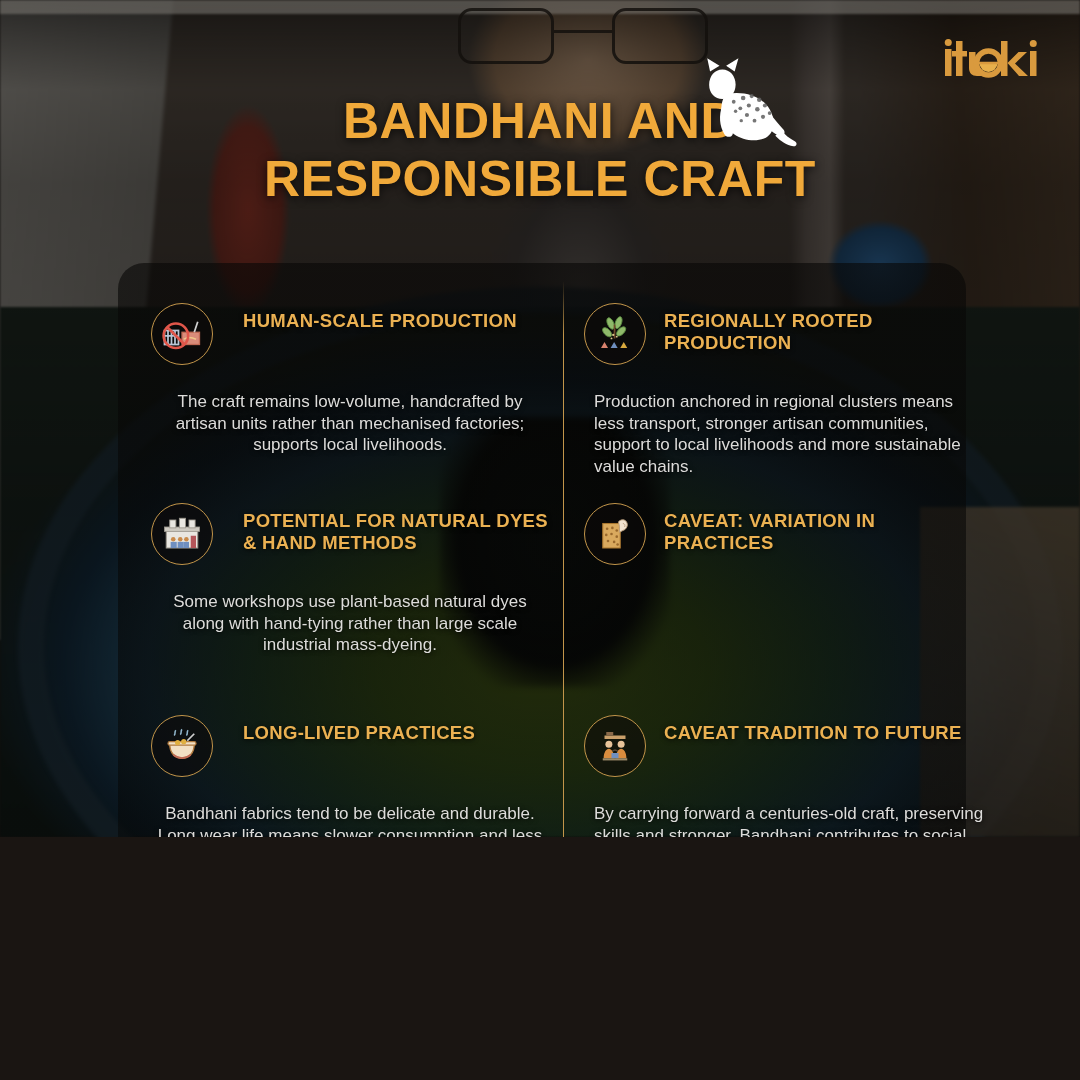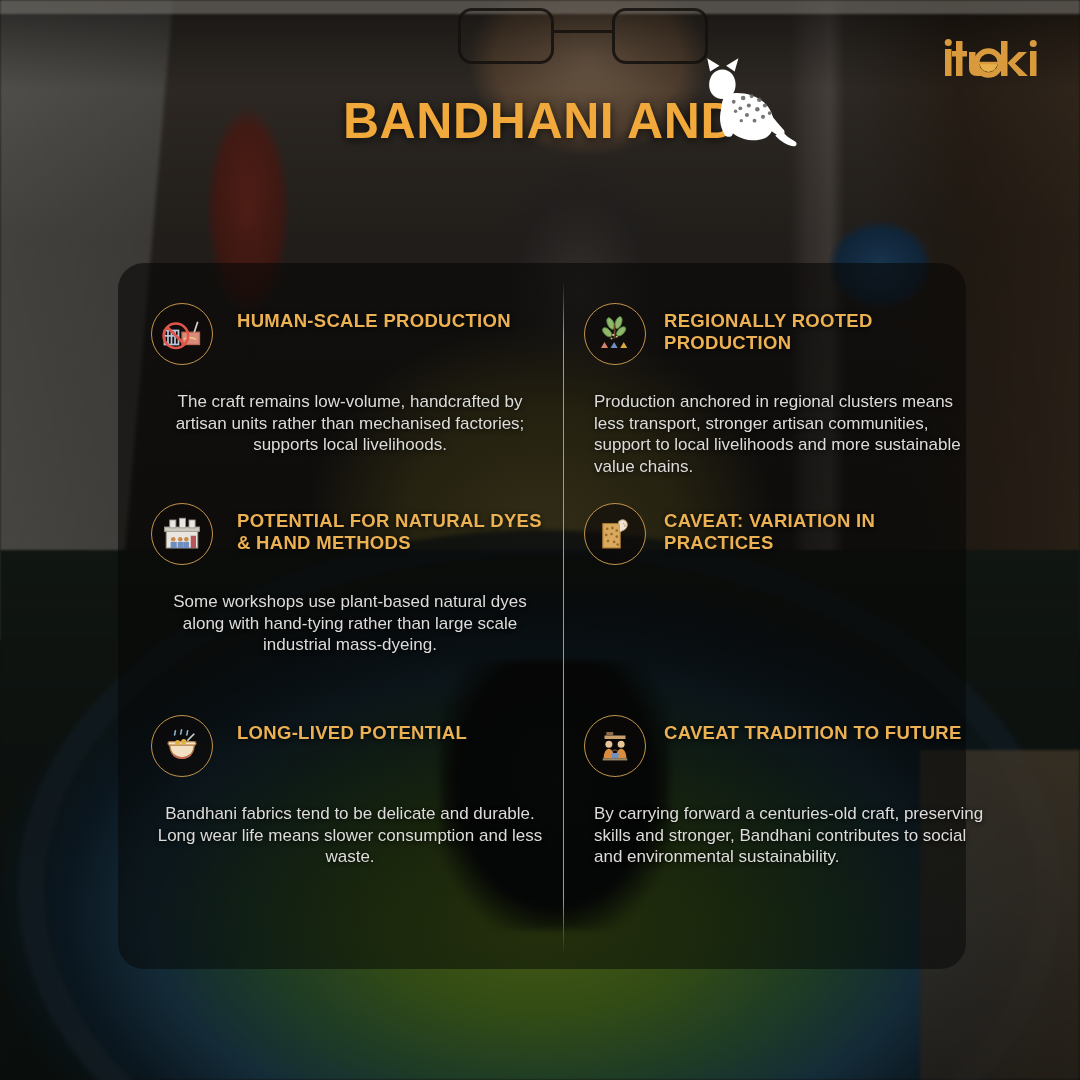--- a/index.html
+++ b/index.html
@@ -1,19 +1,19 @@
 <!DOCTYPE html>
 <html><head>
 <meta charset="utf-8">
 <style>
   * { margin:0; padding:0; box-sizing:border-box; }
   html,body { width:1080px; height:1080px; overflow:hidden; background:#1a1512; }
   body { font-family:"Liberation Sans", sans-serif; }
 
-  #stage { position:relative; width:1080px; height:1080px; overflow:hidden; }
+  #stage { position:relative; width:1080px; height:837px; overflow:hidden; }
 
   
   .bg { position:absolute; inset:0; overflow:hidden; }
 
   
   .bg-upper{
     position:absolute; left:0; top:0; width:1080px; height:640px;
     background:
       
       linear-gradient(180deg, rgba(0,0,0,.55) 0%, rgba(0,0,0,0) 90px),
@@ -91,21 +91,21 @@
     background:linear-gradient(180deg, rgba(8,7,6,.62) 0%, rgba(6,6,5,.58) 55%, rgba(4,6,5,.50) 100%);
   }
   .divider{ position:absolute; left:445px; top:18px; width:1px; height:672px;
     background:linear-gradient(180deg, rgba(196,150,70,0) 0%, #c2954a 8%, #c2954a 92%, rgba(196,150,70,0) 100%); }
 
   .grid{ position:absolute; inset:0; }
   .cell{ position:absolute; width:400px; }
   .c-l{ left:33px; } .c-r{ left:466px; }
   .r-1{ top:40px; } .r-2{ top:240px; } .r-3{ top:452px; }
 
-  .head{ display:flex; align-items:flex-start; gap:24px; }
+  .head{ display:flex; align-items:flex-start; gap:30px; }
   .badge{
     flex:0 0 auto; width:62px; height:62px; border-radius:50%;
     border:1.5px solid #c2954a; background:rgba(12,10,9,.55);
     display:flex; align-items:center; justify-content:center; overflow:hidden;
   }
   .badge svg{ width:42px; height:42px; display:block; }
   .htext{
     padding-top:7px; font-size:18.5px; font-weight:bold; line-height:22px;
     letter-spacing:.3px; color:#EBB152; text-shadow:0 1px 5px rgba(0,0,0,.8);
   }
@@ -156,20 +156,21 @@
       <g>
         <circle cx="93" cy="50" r="24" fill="none" stroke="#D99A3E" stroke-width="11"></circle>
         <path d="M75 50h36a18 18 0 0 1-36 0z" fill="#E8B04B"></path>
         <path d="M70 50h46" stroke="#D99A3E" stroke-width="5" fill="none"></path>
       </g>
     </svg>
   </div>
 
   <div class="title-wrap">
     <div class="title-line">BANDHANI AND</div>
+    <div class="title-line">RESPONSIBLE CRAFT</div>
   </div>
 
   <div class="cat">
     <svg viewBox="0 0 110 105" aria-hidden="true">
       <g fill="#ffffff">
 
         <path d="M16 30c0-9 6-16 14-16s14 7 14 16-6 15-14 15-14-6-14-15z"></path>
         <path d="M17 16l-3-14 13 8zM43 16l4-14-13 8z"></path>
 
         <path d="M34 40c18-4 38 2 46 16 7 12 5 25-4 30-10 5-24 3-34-4-9-7-14-17-13-27 0-6 2-12 5-15z"></path>
@@ -313,21 +314,21 @@
               <path d="M10 22h28c0 10-6 16-14 16s-14-6-14-16z" fill="#f2e0c4" stroke="#b07a3e" stroke-width="1.6"></path>
               <rect x="8" y="19" width="32" height="4" rx="2" fill="#f2e0c4" stroke="#b07a3e" stroke-width="1.4"></rect>
               <g fill="#e0b040">
                   <circle cx="19" cy="20" r="3"></circle>
                   <circle cx="26" cy="19" r="3"></circle>
                 </g>
               <path d="M30 18l8-8" stroke="#cfcfcf" stroke-width="2"></path>
               <path d="M14 34c6 5 14 5 20 0" stroke="#c06a55" stroke-width="2" fill="none"></path>
             </svg>
           </div>
-          <div class="htext">LONG-LIVED POTENTIAL</div>
+          <div class="htext">LONG-LIVED PRACTICES</div>
         </div>
         <div class="body">Bandhani fabrics tend to be delicate and durable. Long wear life means slower consumption and less waste.</div>
       </div>
 
       <div class="cell c-r r-3">
         <div class="head">
           <div class="badge">
             <svg viewBox="0 0 48 48">
               <rect x="12" y="12" width="24" height="4" fill="#c9a06a"></rect>
               <path d="M14 8h8v4h-8z" fill="#8a6a4a"></path>

